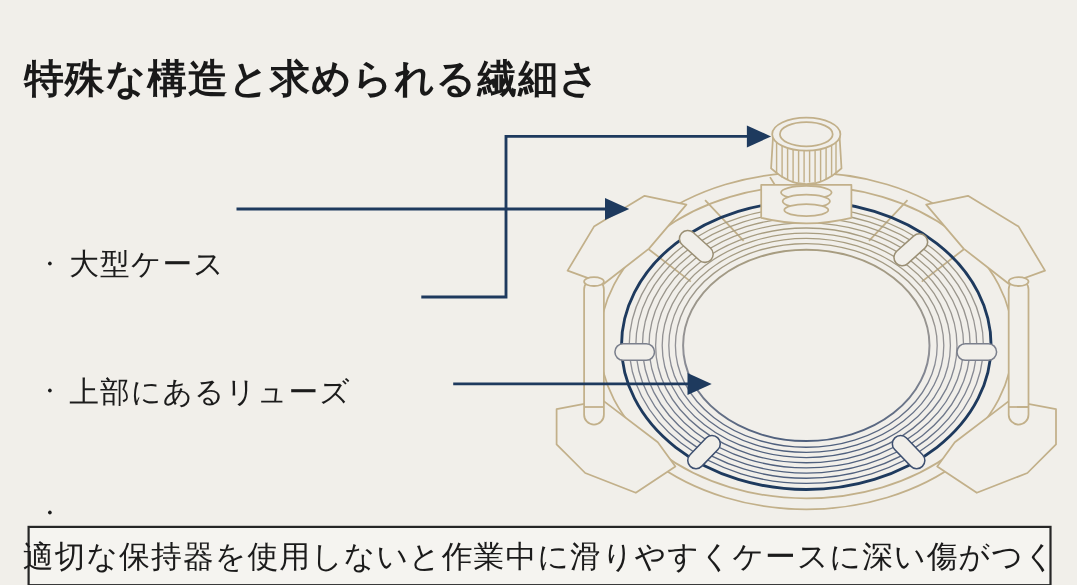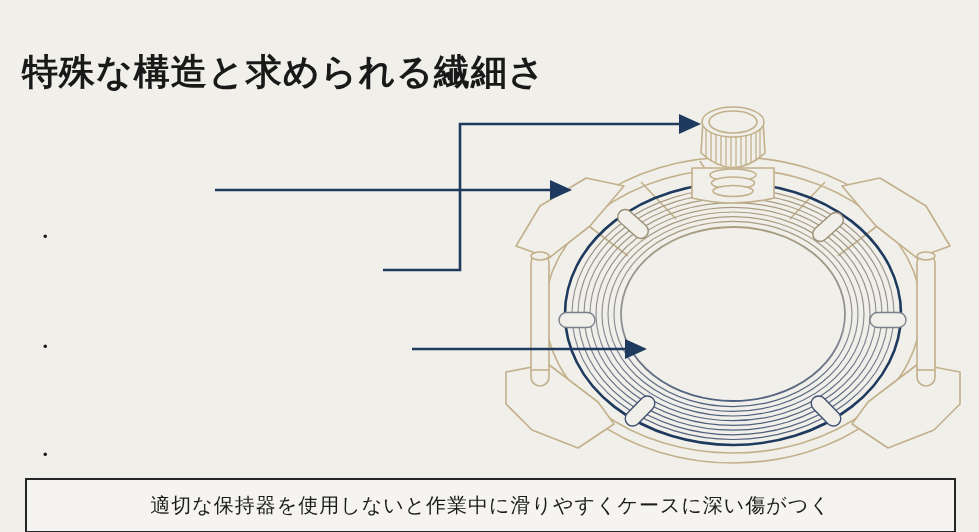--- a/index.html
+++ b/index.html
@@ -28,21 +28,21 @@
   .b2{left:34px;top:311px;}
 
   svg.art{position:absolute;left:0;top:0;z-index:1;}
   .txt{position:relative;z-index:2;}
 
   .note{
     position:absolute;left:25px;top:458px;width:931px;height:55px;
     border:2px solid #262626;background:#f5f4f0;
     display:flex;align-items:center;justify-content:center;z-index:2;
   }
-  .note span{font-size:20px;color:#1b1b1b;letter-spacing:1px;white-space:nowrap;font-family:Liberation Mono, monospace;}
+  .note span{font-size:28px;color:#1b1b1b;letter-spacing:1px;white-space:nowrap;font-family:Liberation Mono, monospace;}
 
   
   .tan{stroke:var(--tan);fill:none;}
   .tanf{stroke:var(--tan);fill:var(--bg);}
   .nv{stroke:var(--navy);fill:none;}
   .con{stroke:var(--navy);stroke-width:2.6;fill:none;}
   .ah{fill:var(--navy);stroke:none;}
 </style>
 </head>
 <body>
@@ -146,23 +146,25 @@
     <g>
       <path class="con" d="M412,329 L628,329"></path>
       <polygon class="ah" points="647,329 625,319 625,339"></polygon>
     </g>
   </svg>
 
   <h1 class="title txt">特殊な構造と求められる繊細さ</h1>
 
   <div class="bullet b0 txt">
     <span class="mark">・</span>
+    <span class="lbl">大型ケース</span>
   </div>
   <div class="bullet b1 txt">
     <span class="mark">・</span>
+    <span class="lbl">上部にあるリューズ</span>
   </div>
   <div class="bullet b2 txt">
     <span class="mark">・</span>
   </div>
 
   <div class="note">
     <span>適切な保持器を使用しないと作業中に滑りやすくケースに深い傷がつく</span>
   </div>
 </div>
 

